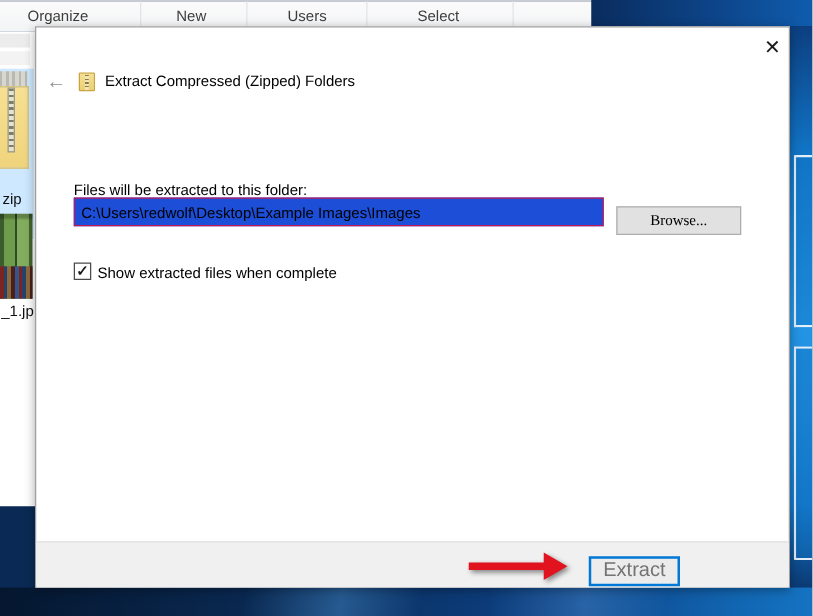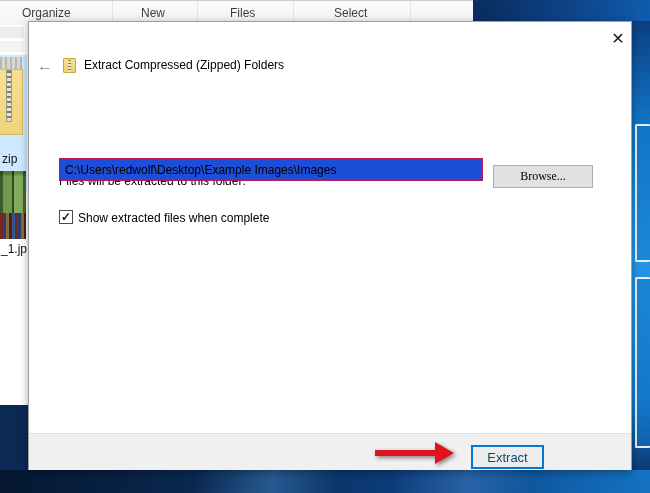--- a/index.html
+++ b/index.html
@@ -60,36 +60,36 @@
   .close-btn { position:absolute; left:578px; top:6px; width:22px; height:22px;
     font-size:16px; color:#1a1a1a; text-align:center; line-height:22px; cursor:pointer; }
   .hdr { position:absolute; left:0; top:35px; width:100%; height:18px; }
   .back-arrow { position:absolute; left:8px; top:0; font-size:16px; line-height:18px; color:#8f8f8f; }
   .zip-icon-small { position:absolute; left:34px; top:1px; width:13px; height:15px;
     background:linear-gradient(180deg,#f7e093,#eccf72); border:1px solid #c9a53e; border-radius:1px; }
   .zip-icon-small::before { content:""; position:absolute; left:4px; top:1px; width:3px; height:12px;
     background:repeating-linear-gradient(180deg,#8a7a4a 0 1px,#efe6bd 1px 3px); }
   .dlg-title { position:absolute; left:55px; top:1px; font-size:12px; color:#000; }
   .dlg-heading { position:absolute; left:30px; top:81px; font-size:15.5px; color:#1562b7; }
-  .path-label { position:absolute; left:30px; top:123px; font-size:12px; color:#000;margin-top:29px; }
+  .path-label { position:absolute; left:30px; top:123px; font-size:12px; color:#000; }
   .path-input { position:absolute; left:30px; top:136px; width:424px; height:23px;
     border:1px solid #be185d; background:#1d4ed8; font-family:"Liberation Sans",sans-serif;
     font-size:12px; color:#000; padding:0 5px; outline:none; }
   .browse-btn { position:absolute; left:464px; top:143px; width:100px; height:23px;
     background:#e1e1e1; border:1px solid #adadad; font-family:Liberation Serif, serif;
     font-size:12px; color:#000; }
   .chk-row { position:absolute; left:30px; top:188px; height:15px; }
   .chk-box { position:absolute; left:0; top:0; width:14px; height:14px; background:#fff;
     border:1px solid #4a4a4a; font-size:12px; line-height:13px; text-align:center; color:#1a1a1a; font-weight:bold; }
   .chk-label { position:absolute; left:19px; top:1px; font-size:12px; white-space:nowrap; color:#000; }
   .footer { position:absolute; left:0; top:411px; width:100%; height:37px;
     background:#f0f0f0; border-top:1px solid #dfdfdf; }
   .extract-btn { position:absolute; left:442px; top:11px; width:73px; height:24px;
     background:#ececec; border:2px solid #0078d7; font-family:"Liberation Sans",sans-serif;
-    font-size:13px; color:#0c4a6e; }
+    font-size:16px; color:#737373; }
   .cancel-btn { position:absolute; left:529px; top:11px; width:58px; height:24px;
     background:#e1e1e1; border:1px solid #adadad; font-family:"Liberation Sans",sans-serif;
     font-size:12px; color:#000; }
 
   
   .arrow { position:absolute; left:375px; top:441px; width:80px; height:24px;
     filter:drop-shadow(2px 2px 2px rgba(0,0,0,0.45)); pointer-events:none; }
   .arrow-shaft { position:absolute; left:0; top:9px; width:62px; height:6px; background:#e0131f; }
   .arrow-head { position:absolute; left:60px; top:1px; width:0; height:0;
     border-left:19px solid #e0131f; border-top:11px solid transparent; border-bottom:11px solid transparent; }
@@ -101,21 +101,21 @@
 
   <div class="desktop-topright"></div>
   <div class="desktop-rightstrip"></div>
   <div class="tile tile1"></div>
   <div class="tile tile2"></div>
   <div class="desktop-bottom"></div>
 
   <div class="ribbon">
     <span class="ribbon-label" style="left:22px;">Organize</span>
     <span class="ribbon-label" style="left:141px;text-align:right;">New</span>
-    <span class="ribbon-label" style="left:230px;">Files</span>
+    <span class="ribbon-label" style="left:230px;">Users</span>
     <span class="ribbon-label" style="left:334px;">Select</span>
     <span class="ribbon-sep" style="left:112px;"></span>
     <span class="ribbon-sep" style="left:197px;"></span>
     <span class="ribbon-sep" style="left:293px;"></span>
     <span class="ribbon-sep" style="left:410px;"></span>
   </div>
 
   <div class="left-panel">
     <div class="row-stub r1"></div>
     <div class="row-stub r2"></div>

